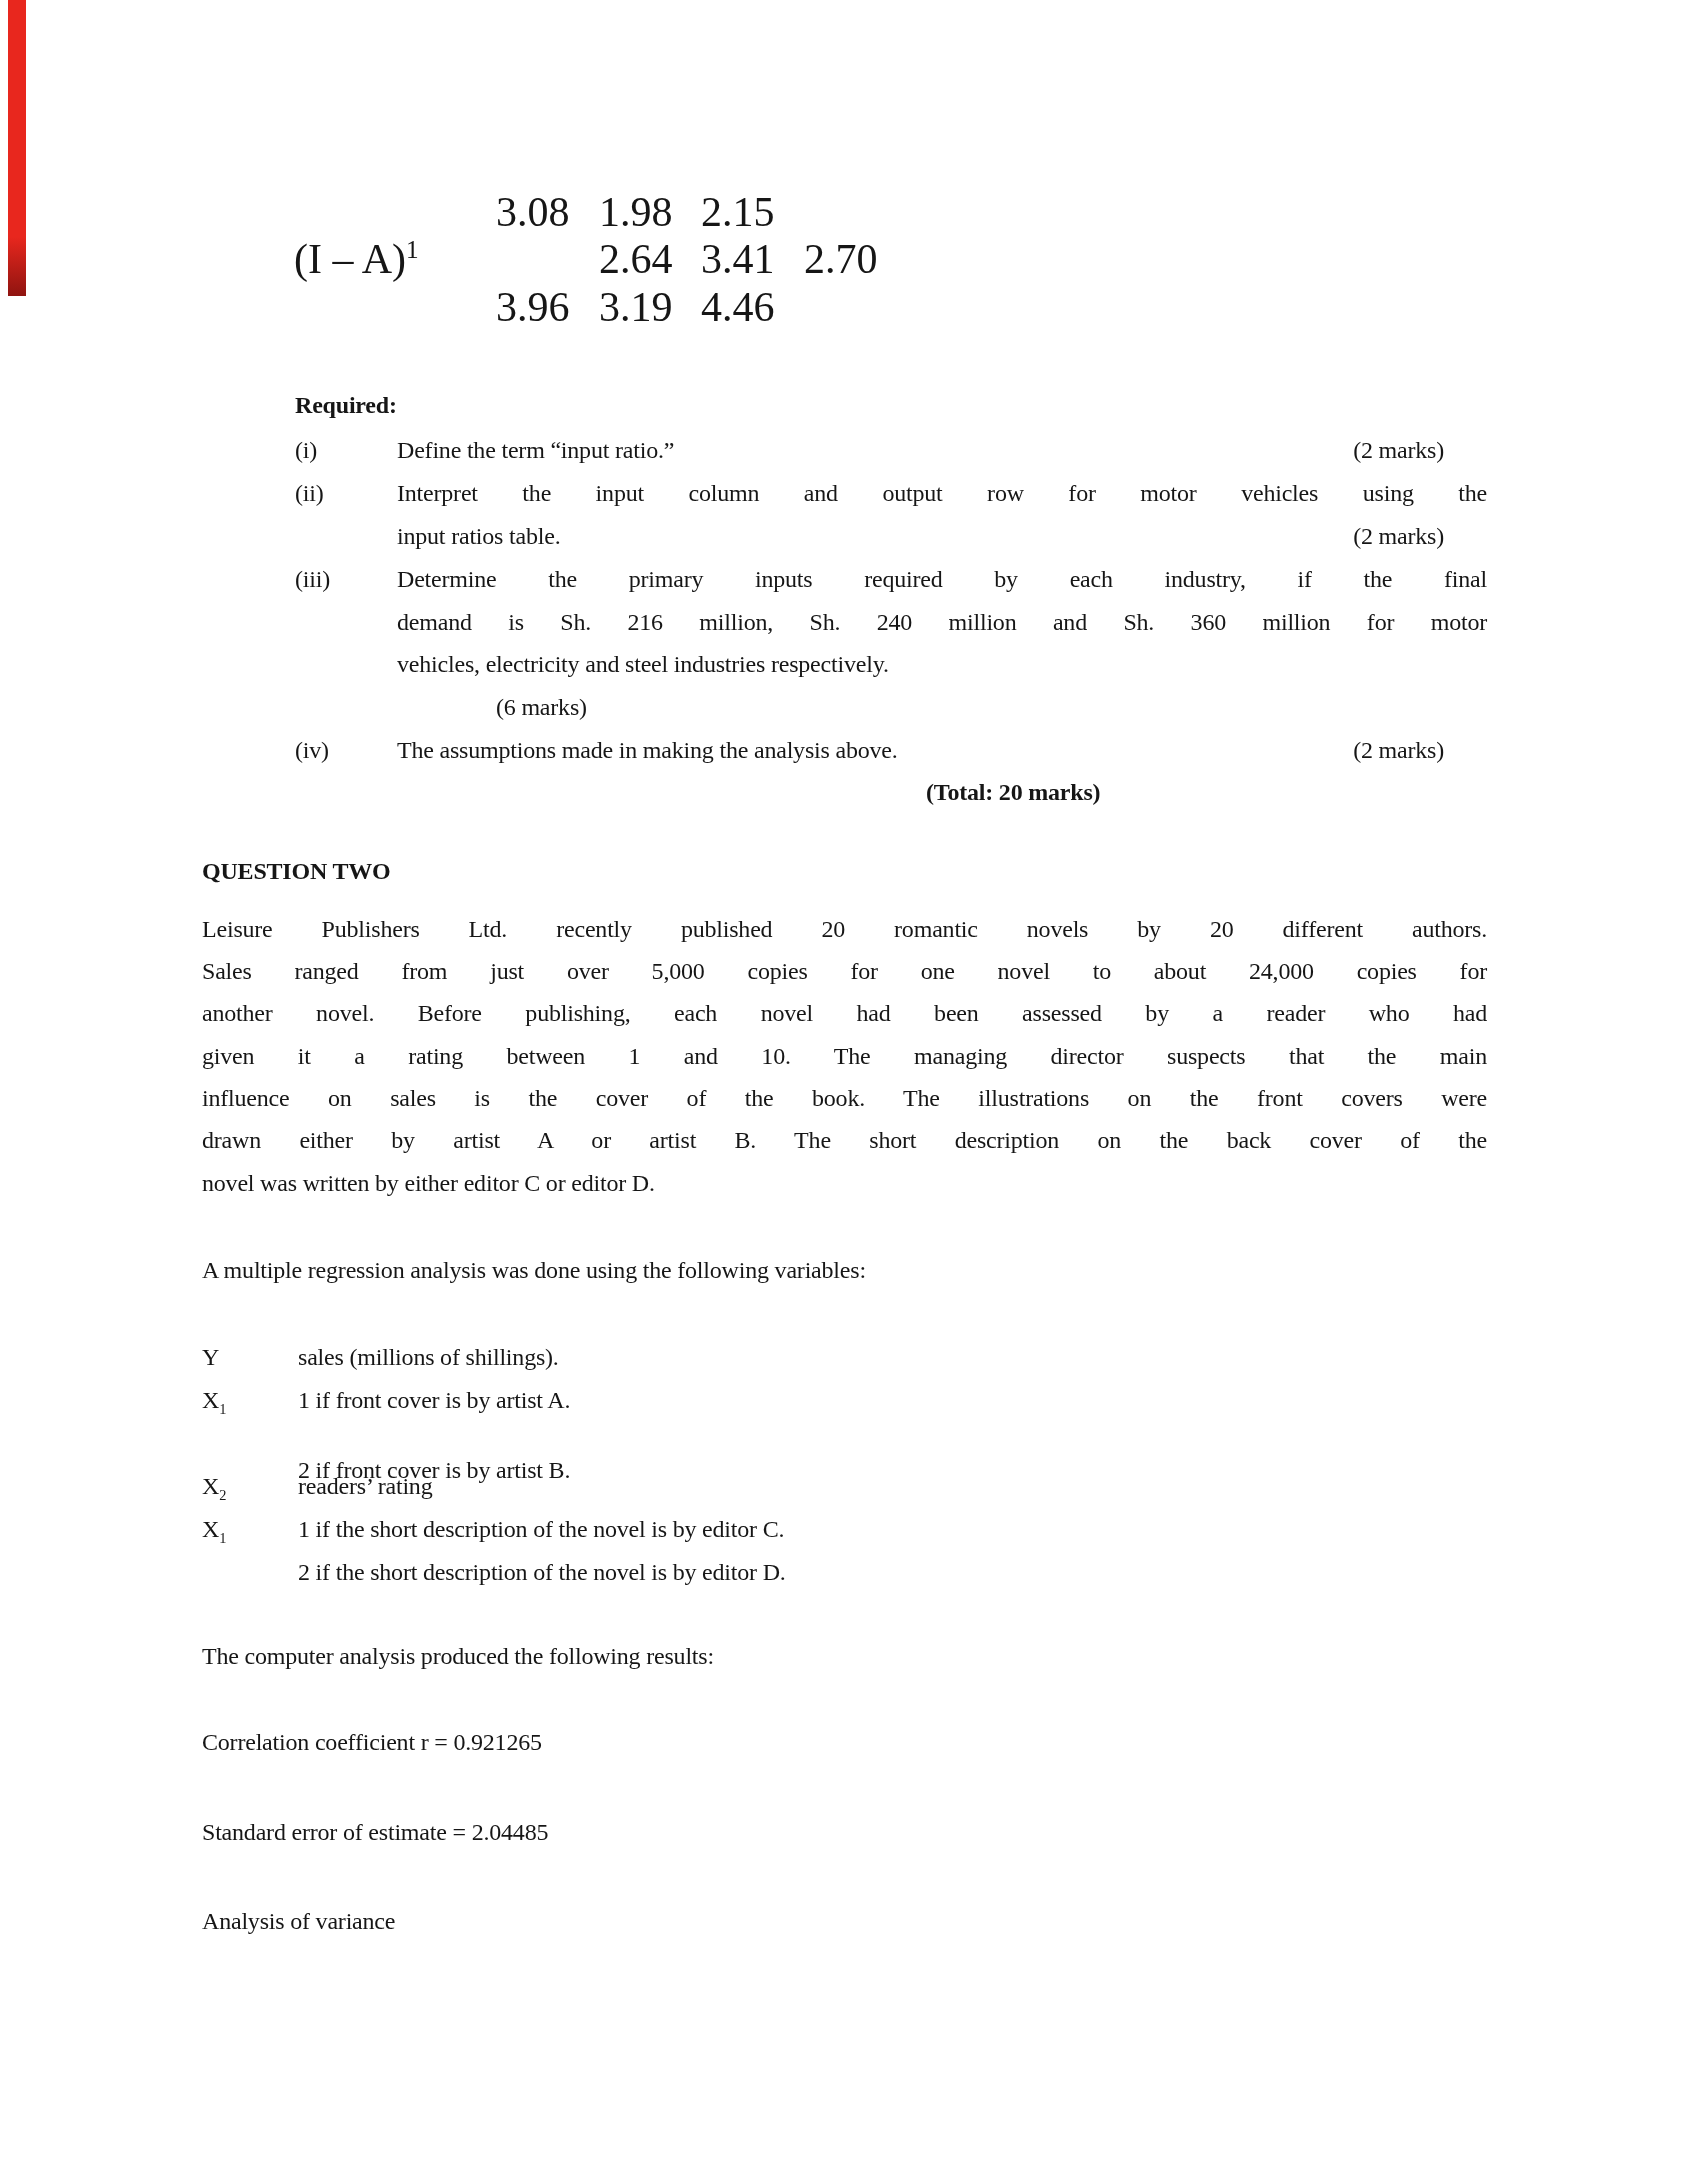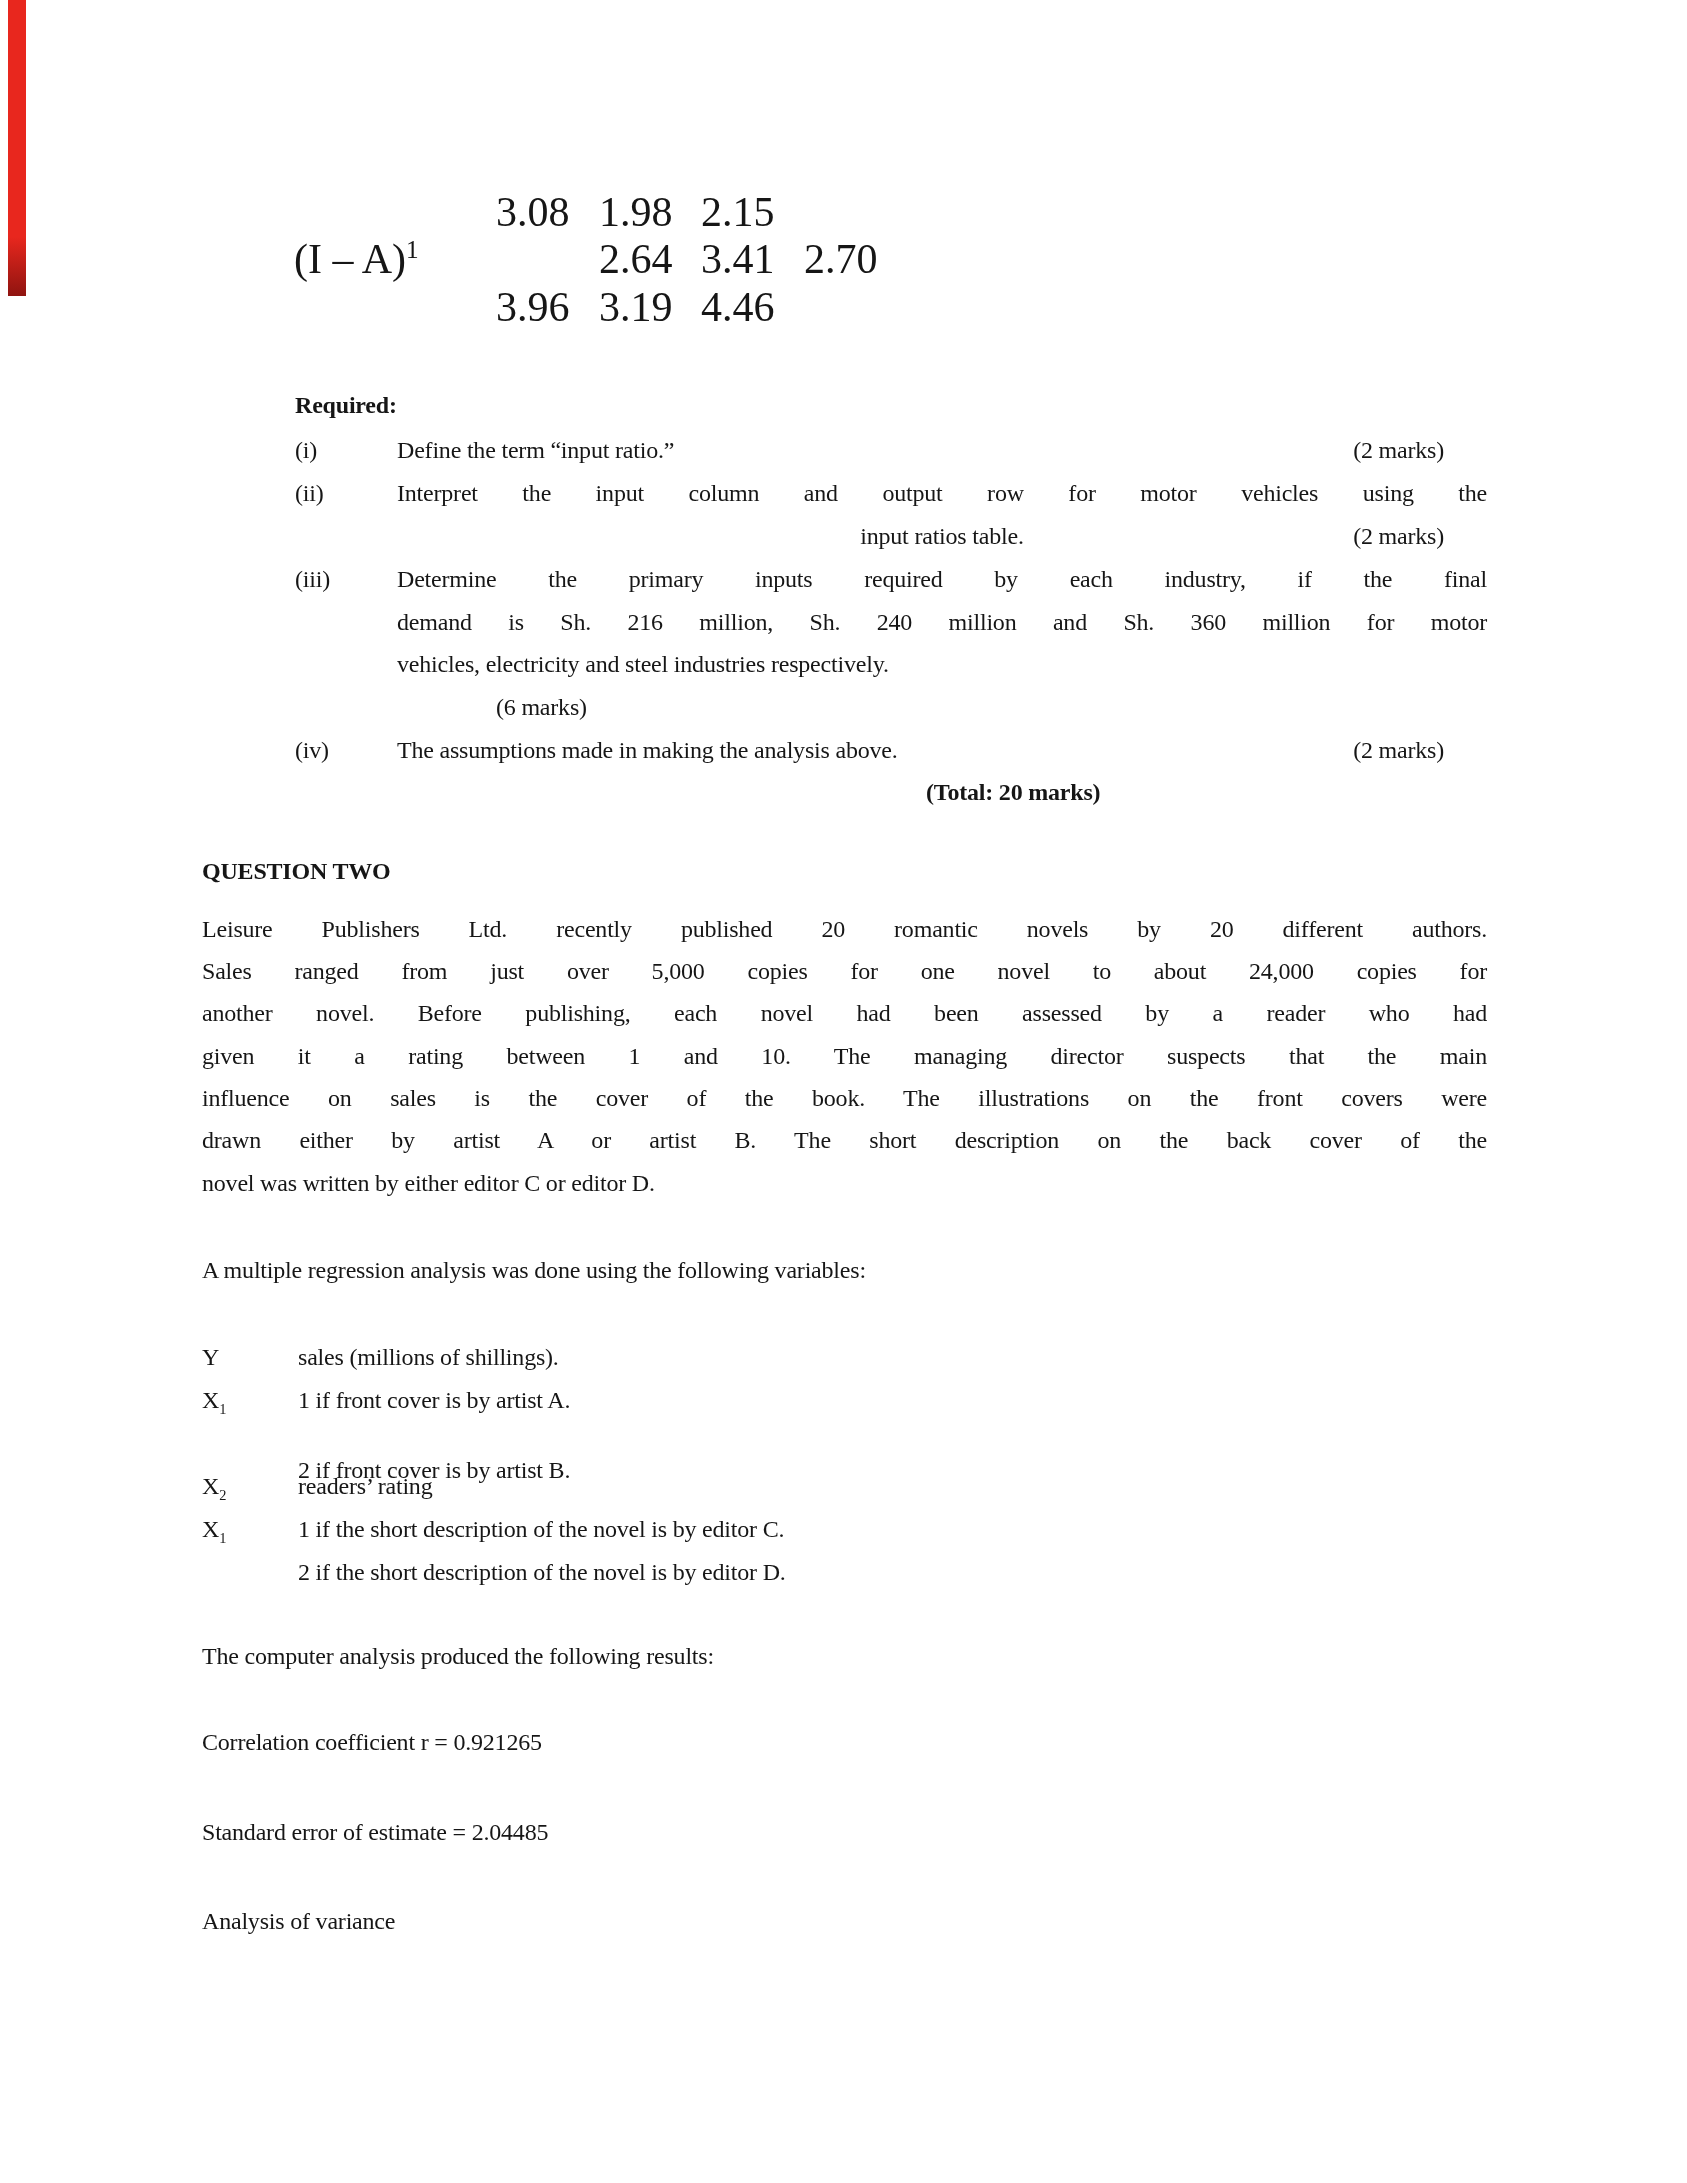--- a/index.html
+++ b/index.html
@@ -70,21 +70,21 @@
   <div class="ln b" style="top:384px;left:295px;">Required:</div>
 
   <div class="ln rn" style="top:429px;left:295px;">(i)</div>
   <div class="ln" style="top:429px;left:397px;width:1090px;">
     <span>Define the term “input ratio.”</span>
     <span class="marks">(2 marks)</span>
   </div>
 
   <div class="ln rn" style="top:472px;left:295px;">(ii)</div>
   <div class="ln just" style="top:472px;left:397px;width:1090px;">Interpret the input column and output row for motor vehicles using the</div>
-  <div class="ln" style="top:515px;left:397px;width:1090px;text-align:center;">
+  <div class="ln" style="top:515px;left:397px;width:1090px;">
     <span>input ratios table.</span>
     <span class="marks">(2 marks)</span>
   </div>
 
   <div class="ln rn" style="top:558px;left:295px;">(iii)</div>
   <div class="ln just" style="top:558px;left:397px;width:1090px;">Determine the primary inputs required by each industry, if the final</div>
   <div class="ln just" style="top:601px;left:397px;width:1090px;">demand is Sh. 216 million, Sh. 240 million and Sh. 360 million for motor</div>
   <div class="ln" style="top:643px;left:397px;">vehicles, electricity and steel industries respectively.</div>
   <div class="ln" style="top:686px;left:496px;">(6 marks)</div>
 

